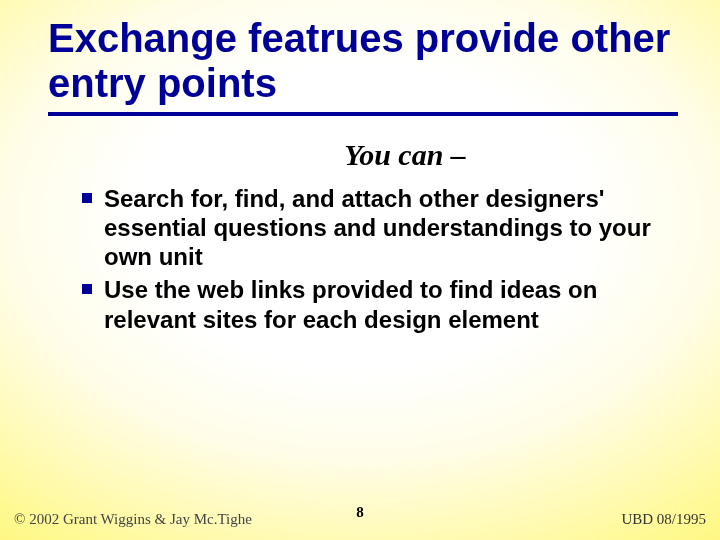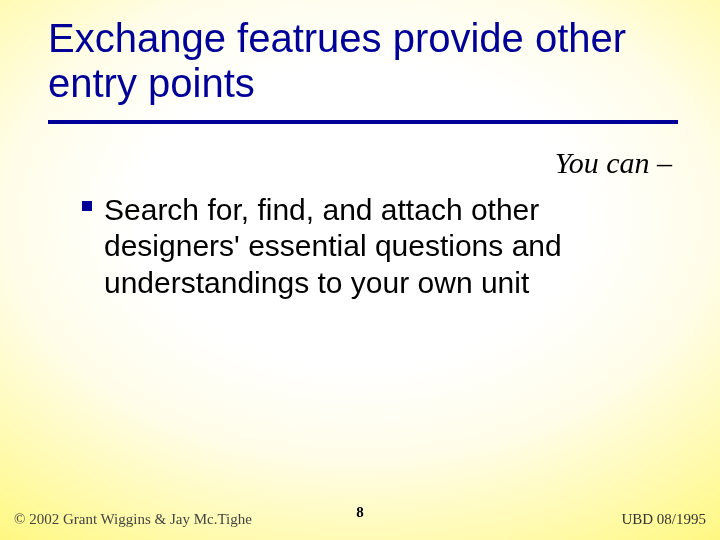--- a/index.html
+++ b/index.html
@@ -13,46 +13,46 @@
     width: 720px;
     height: 540px;
     position: relative;
     padding: 16px 48px 0 48px;
   }
   .title {
     font-family: Arial, Helvetica, sans-serif;
     font-size: 40px;
     line-height: 1.12;
     color: #000099;
-    font-weight: 400;
+    font-weight: 700;
     letter-spacing: 0px;
-    padding-bottom: 14px;
+    padding-bottom: 6px;
     border-bottom: 4px solid #000099;
     margin-right: -6px;
   }
   .subtitle {
     font-style: italic;
-    font-weight: normal;
+    font-weight: bold;
     font-size: 30px;
     color: #000;
-    text-align: right;
+    text-align: center;
     margin-top: 22px;
     margin-bottom: 12px;
     padding-left: 90px;
   }
   .bullets {
     list-style: none;
     padding-left: 34px;
     padding-right: 4px;
   }
   .bullets li {
     position: relative;
     font-family: Arial, Helvetica, sans-serif;
-    font-weight: normal;
-    font-size: 30px;
+    font-weight: bold;
+    font-size: 24px;
     line-height: 1.22;
     color: #000;
     margin-bottom: 4px;
     padding-left: 22px;
   }
   .bullets li::before {
     content: "";
     position: absolute;
     left: 0;
     top: 9px;
@@ -93,20 +93,21 @@
 <body>
 
 <div class="slide">
 
   <h1 class="title">Exchange featrues provide other entry points</h1>
 
   <div class="subtitle">You can –</div>
 
   <ul class="bullets">
     <li>Search for, find, and attach other designers' essential questions and understandings to your own unit</li>
+    <li>Use the web links provided to find ideas on relevant sites for each design element</li>
   </ul>
 
   <div class="footer">
     <div class="footer-left">© 2002 Grant Wiggins &amp; Jay Mc.Tighe</div>
     <div class="footer-center">8</div>
     <div class="footer-right">UBD 08/1995</div>
   </div>
 
 </div>
 

